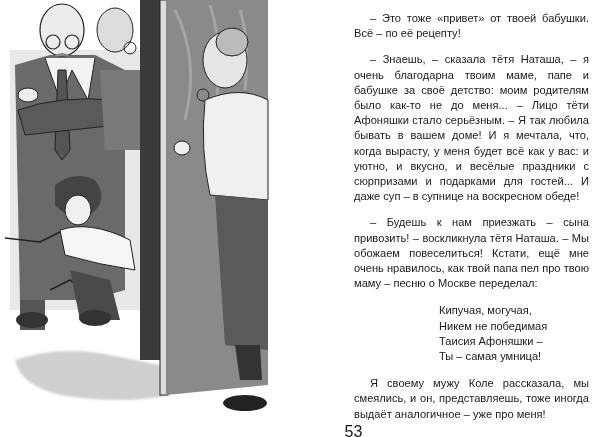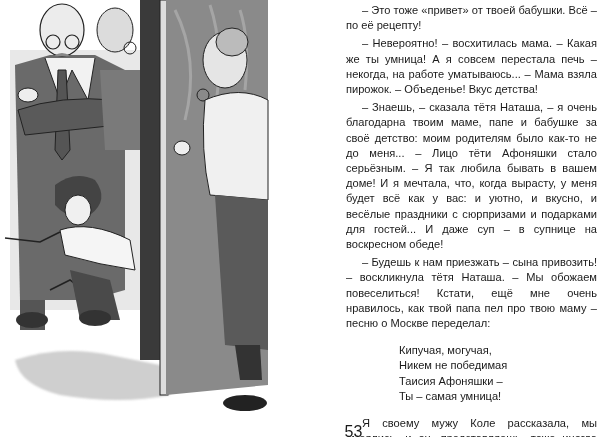--- a/index.html
+++ b/index.html
@@ -7,22 +7,22 @@
     width: 600px; height: 437px; background: #ffffff; position: relative; overflow: hidden;
     font-family: "Liberation Sans", sans-serif; color: #1a1a1a;
   }
   .illustration {
     position: absolute; left: 0; top: 0; width: 275px; height: 437px; overflow: hidden;
   }
   .text-col {
     position: absolute; left: 343px; top: 0; width: 257px;
     font-size: 11.1px; line-height: 15.2px; text-align: justify;
   }
-  .para { margin: 3px; text-indent: 16px; }
-  .poem { margin: 12px 0 12px 56px; text-indent: 0; text-align: left; }
+  .para { margin: 11px; text-indent: 16px; }
+  .poem { margin: 12px 0 12px 96px; text-indent: 0; text-align: left; }
   .poem div { white-space: nowrap; }
   .page-num {
     position: absolute; left: 2px; top: 423px; width: 532px; text-align: center;
     padding-left: 343px; box-sizing: border-box; font-size: 16px;
   }
   .page-num span { display: inline-block; transform: translateX(-86px); }
 </style>
 </head>
 <body>
 
@@ -79,21 +79,20 @@
     <path d="M205 100 Q240 85 268 100 L268 200 L210 195 Q200 150 205 100Z" fill="#f0f0f0" stroke="#222" stroke-width="1"></path>
     <ellipse cx="182" cy="148" rx="8" ry="7" fill="#eee" stroke="#222"></ellipse>
     <path d="M215 195 L268 200 L268 350 L225 345 Z" fill="#5a5a5a"></path>
     <path d="M235 345 L260 345 L262 380 L240 380 Z" fill="#333"></path>
     <ellipse cx="245" cy="403" rx="22" ry="8" fill="#222"></ellipse>
   </svg>
 </div>
 
 <div class="text-col">
   <p class="para">– Это тоже «привет» от твоей бабушки. Всё – по её рецепту!</p>
-  <p class="para">– Невероятно! – восхитилась мама. – Какая же ты умница! А я совсем перестала печь – некогда, на работе уматываюсь... – Мама взяла пирожок. – Объеденье! Вкус детства!</p>
   <p class="para">– Знаешь, – сказала тётя Наташа, – я очень благодарна твоим маме, папе и бабушке за своё детство: моим родителям было как-то не до меня... – Лицо тёти Афоняшки стало серьёзным. – Я так любила бывать в вашем доме! И я мечтала, что, когда вырасту, у меня будет всё как у вас: и уютно, и вкусно, и весёлые праздники с сюрпризами и подарками для гостей... И даже суп – в супнице на воскресном обеде!</p>
   <p class="para">– Будешь к нам приезжать – сына привозить! – воскликнула тётя Наташа. – Мы обожаем повеселиться! Кстати, ещё мне очень нравилось, как твой папа пел про твою маму – песню о Москве переделал:</p>
   <div class="poem">
     <div>Кипучая, могучая,</div>
     <div>Никем не победимая</div>
     <div>Таисия Афоняшки –</div>
     <div>Ты – самая умница!</div>
   </div>
   <p class="para">Я своему мужу Коле рассказала, мы смеялись, и он, представляешь, тоже иногда выдаёт аналогичное – уже про меня!</p>
 

